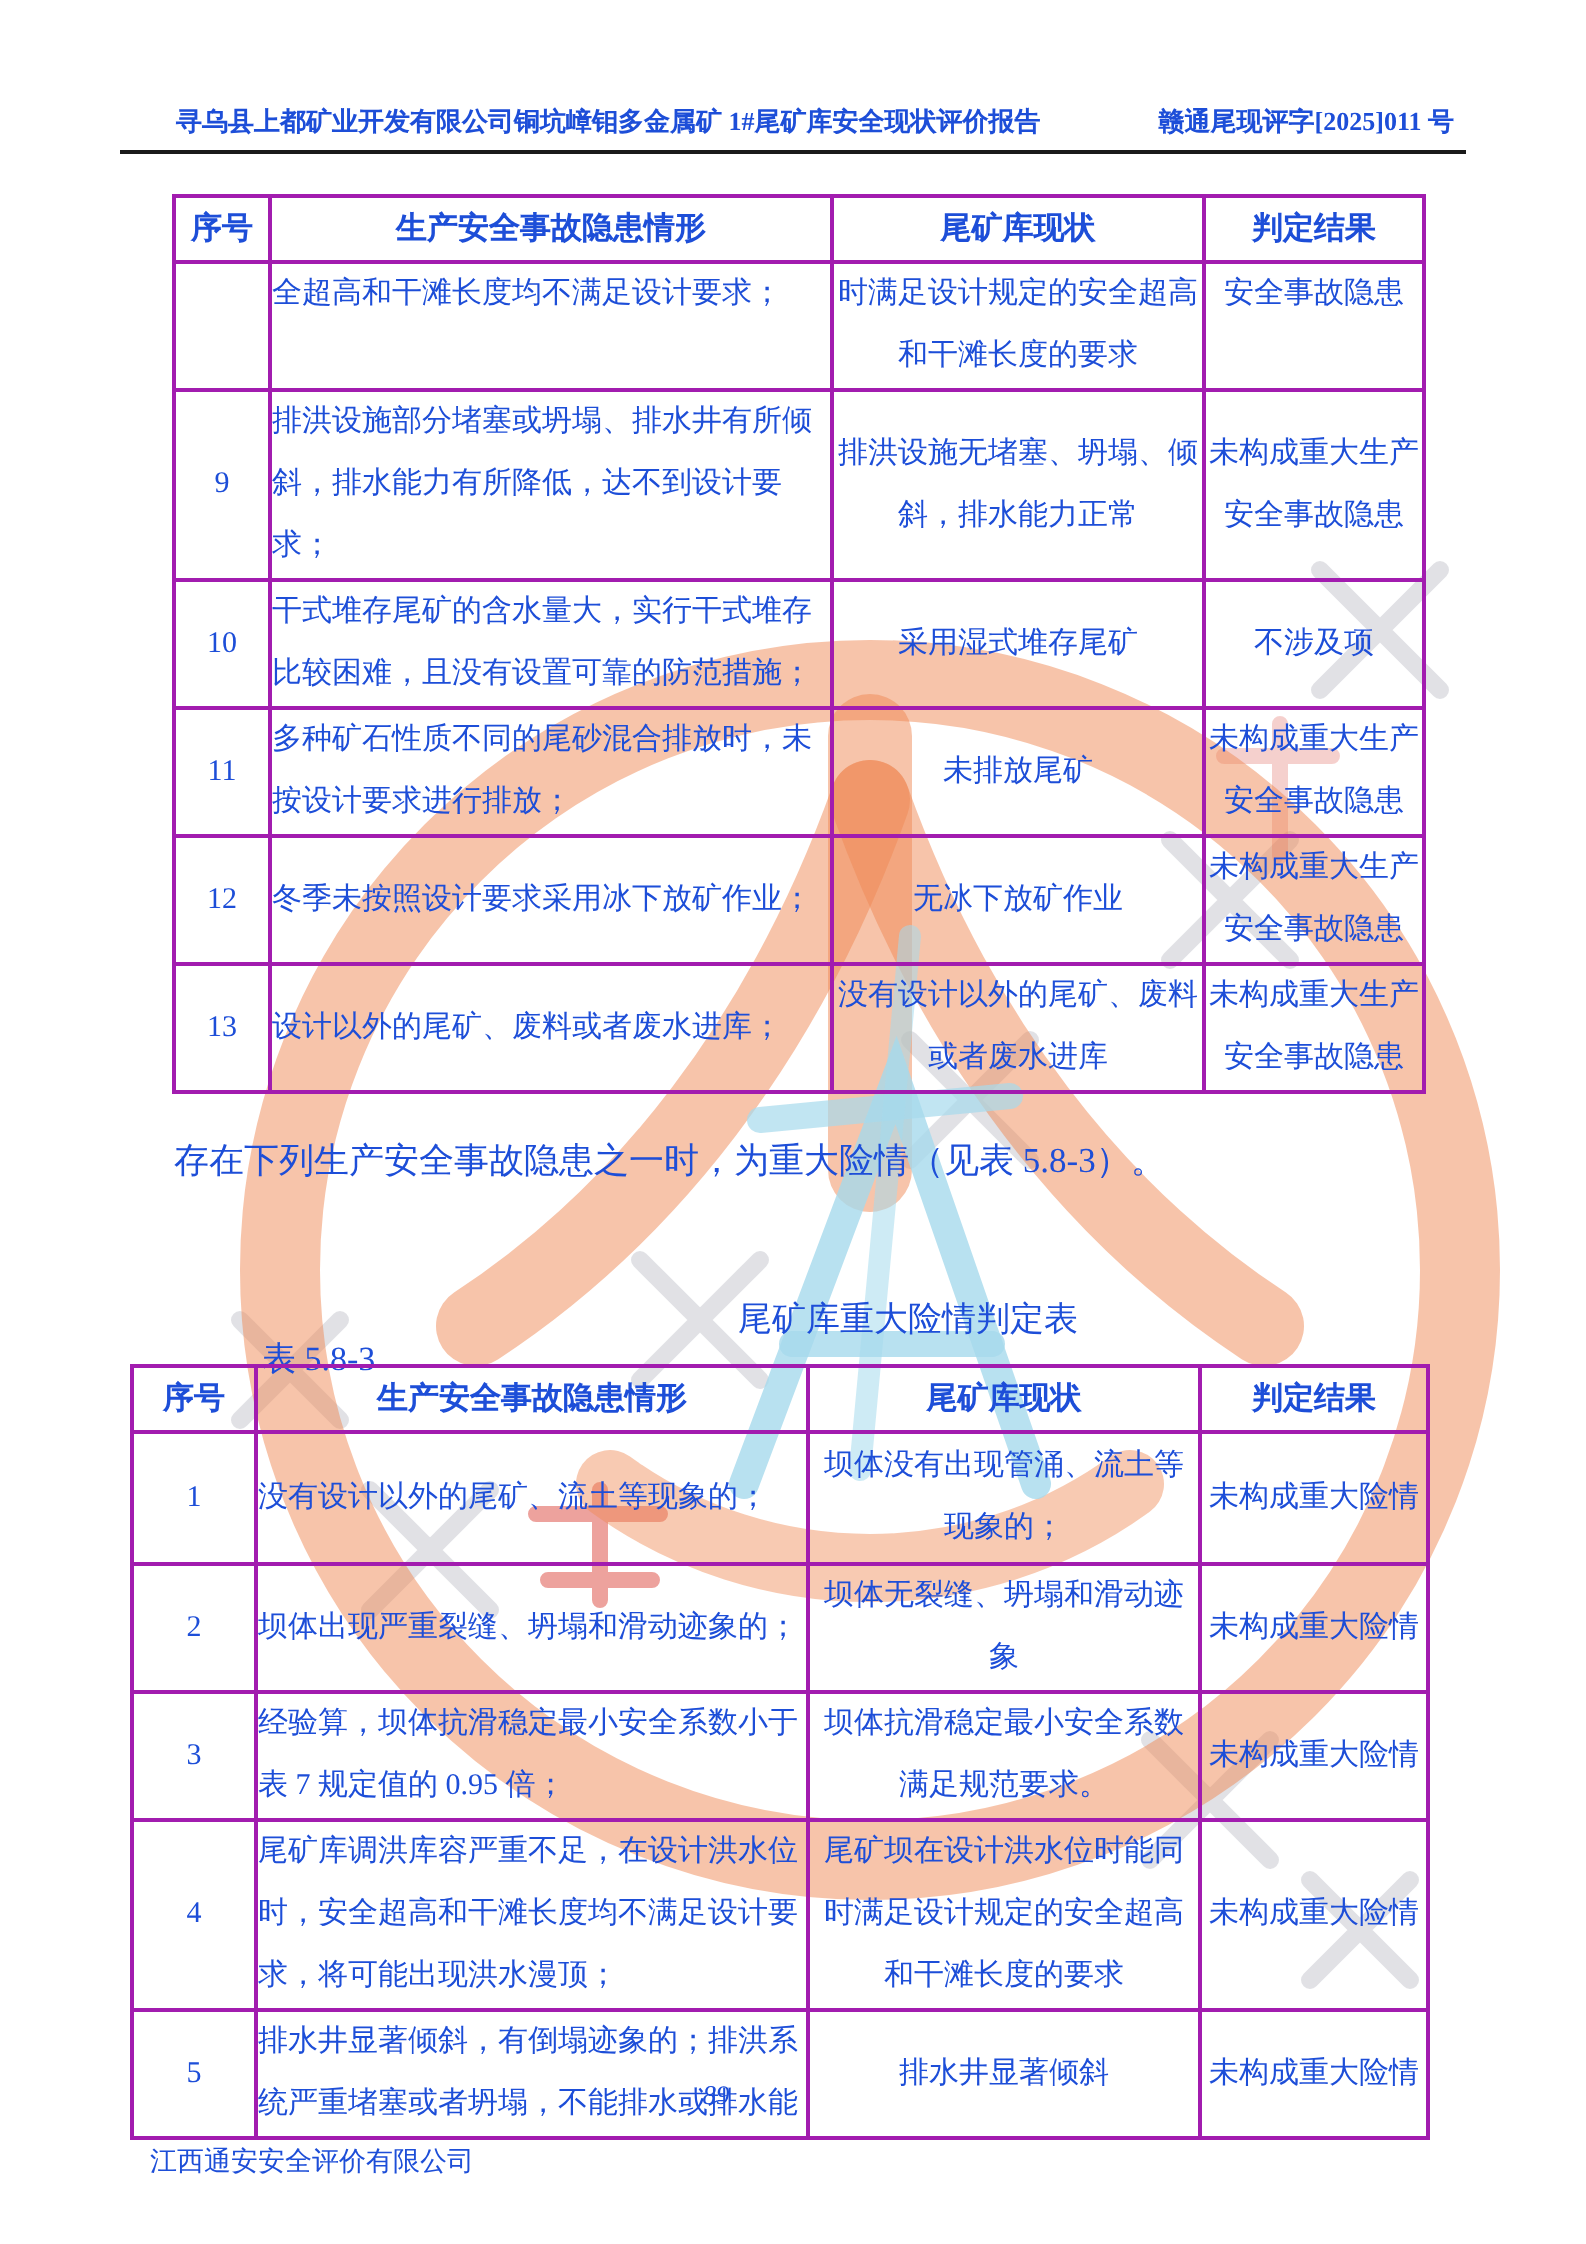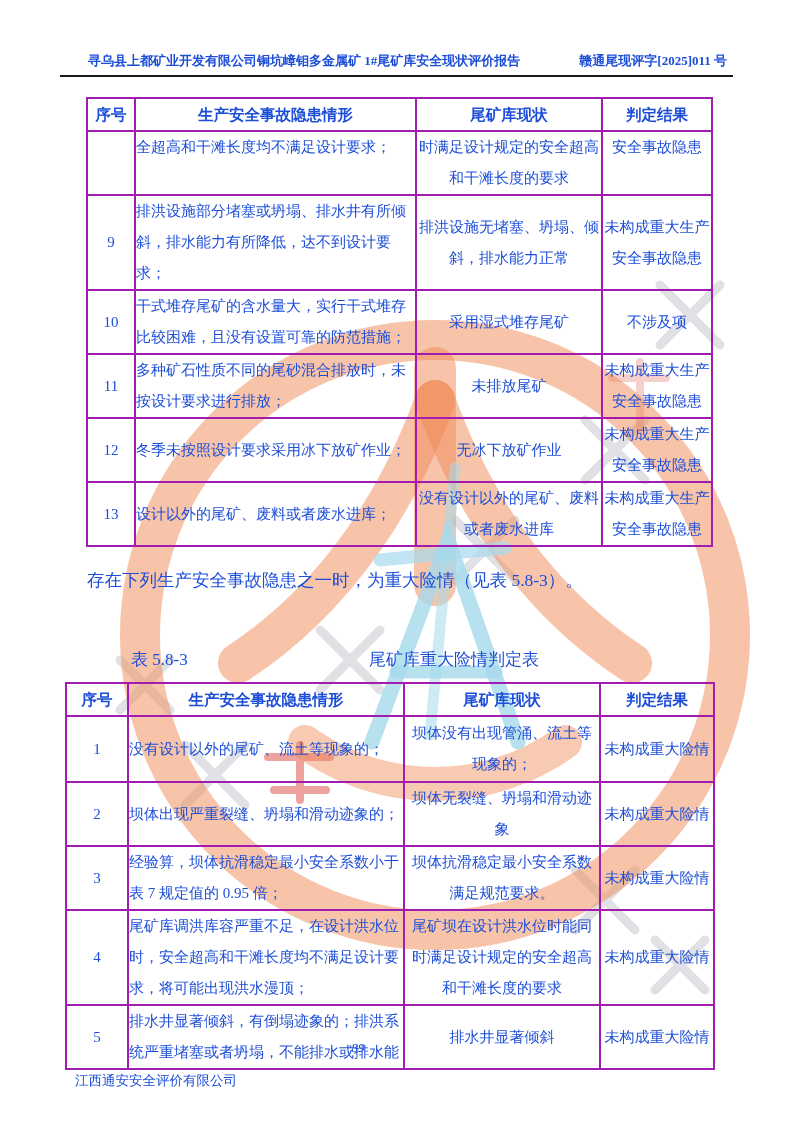--- a/index.html
+++ b/index.html
@@ -46,21 +46,21 @@
   .para {
     position:absolute; top:560px; left:87px; width:628px;
     font-size:17.5px; line-height:41px; z-index:2;
   }
   .para .pline { white-space:nowrap; }
   .para .indent { text-indent:36px; }
   .tbl-caption {
     position:absolute; top:648px; left:87px; width:623px; height:30px;
     font-size:17px; z-index:2;
   }
-  .tbl-caption .cap-label { position:absolute; left:44px; }
+  .tbl-caption .cap-label { position:absolute; left:44px;margin-top:20px; }
   .tbl-caption .cap-title { position:absolute; left:282px; }
   
   .doc-footer { position:absolute; top:1040px; left:0; width:793px; height:22px; font-size:13.5px; z-index:2; }
   .doc-footer .f-company { position:absolute; left:75px;margin-top:32px; }
   .doc-footer .f-page { position:absolute; left:0; width:716px; text-align:center;font-style:italic; }
   
   .watermark { position:absolute; top:0; left:0; z-index:1; pointer-events:none; }
 </style>
 </head>
 <body>

